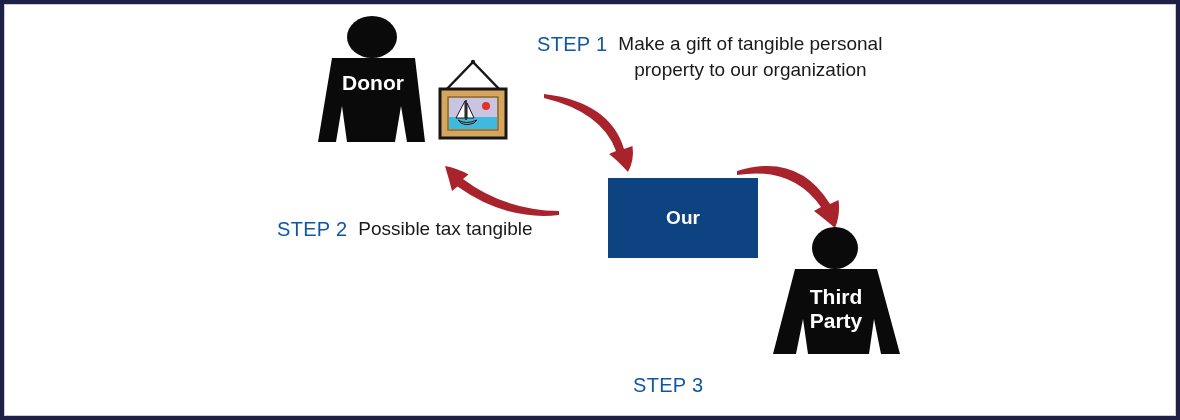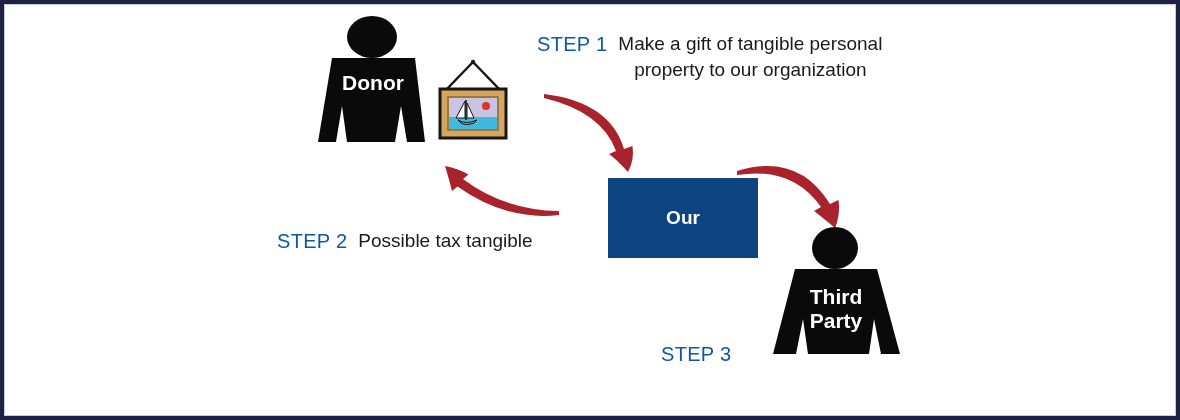--- a/index.html
+++ b/index.html
@@ -51,22 +51,22 @@
     letter-spacing: 0.3px;
     margin-right: 11px;
   }
   .step-body {
     color: var(--text, #1a1a1a);
     font-size: 19px;
     line-height: 26px;
     text-align: center;
   }
   .step1 { left: 537px; top: 31px; }
-  .step2 { left: 277px; top: 228px; }
-  .step3 { left: 633px; top: 341px; margin-left: 28px; }
+  .step2 { left: 277px; top: 216px; }
+  .step3 { left: 633px; top: 372px; }
   .donor-svg  { position: absolute; left: 316px; top: 14px;  width: 112px; height: 130px; z-index: 2; }
   .frame-svg  { position: absolute; left: 436px; top: 58px;  width: 74px;  height: 84px;  z-index: 2; }
   .third-svg  { position: absolute; left: 772px; top: 225px; width: 130px; height: 131px; z-index: 2; }
   .arrows-svg { position: absolute; left: 0; top: 0; width: 1180px; height: 420px; z-index: 1; pointer-events: none; }
   .figure-label {
     font-family: "Liberation Sans", sans-serif;
     font-weight: bold;
     fill: #ffffff;
   }
 </style>

